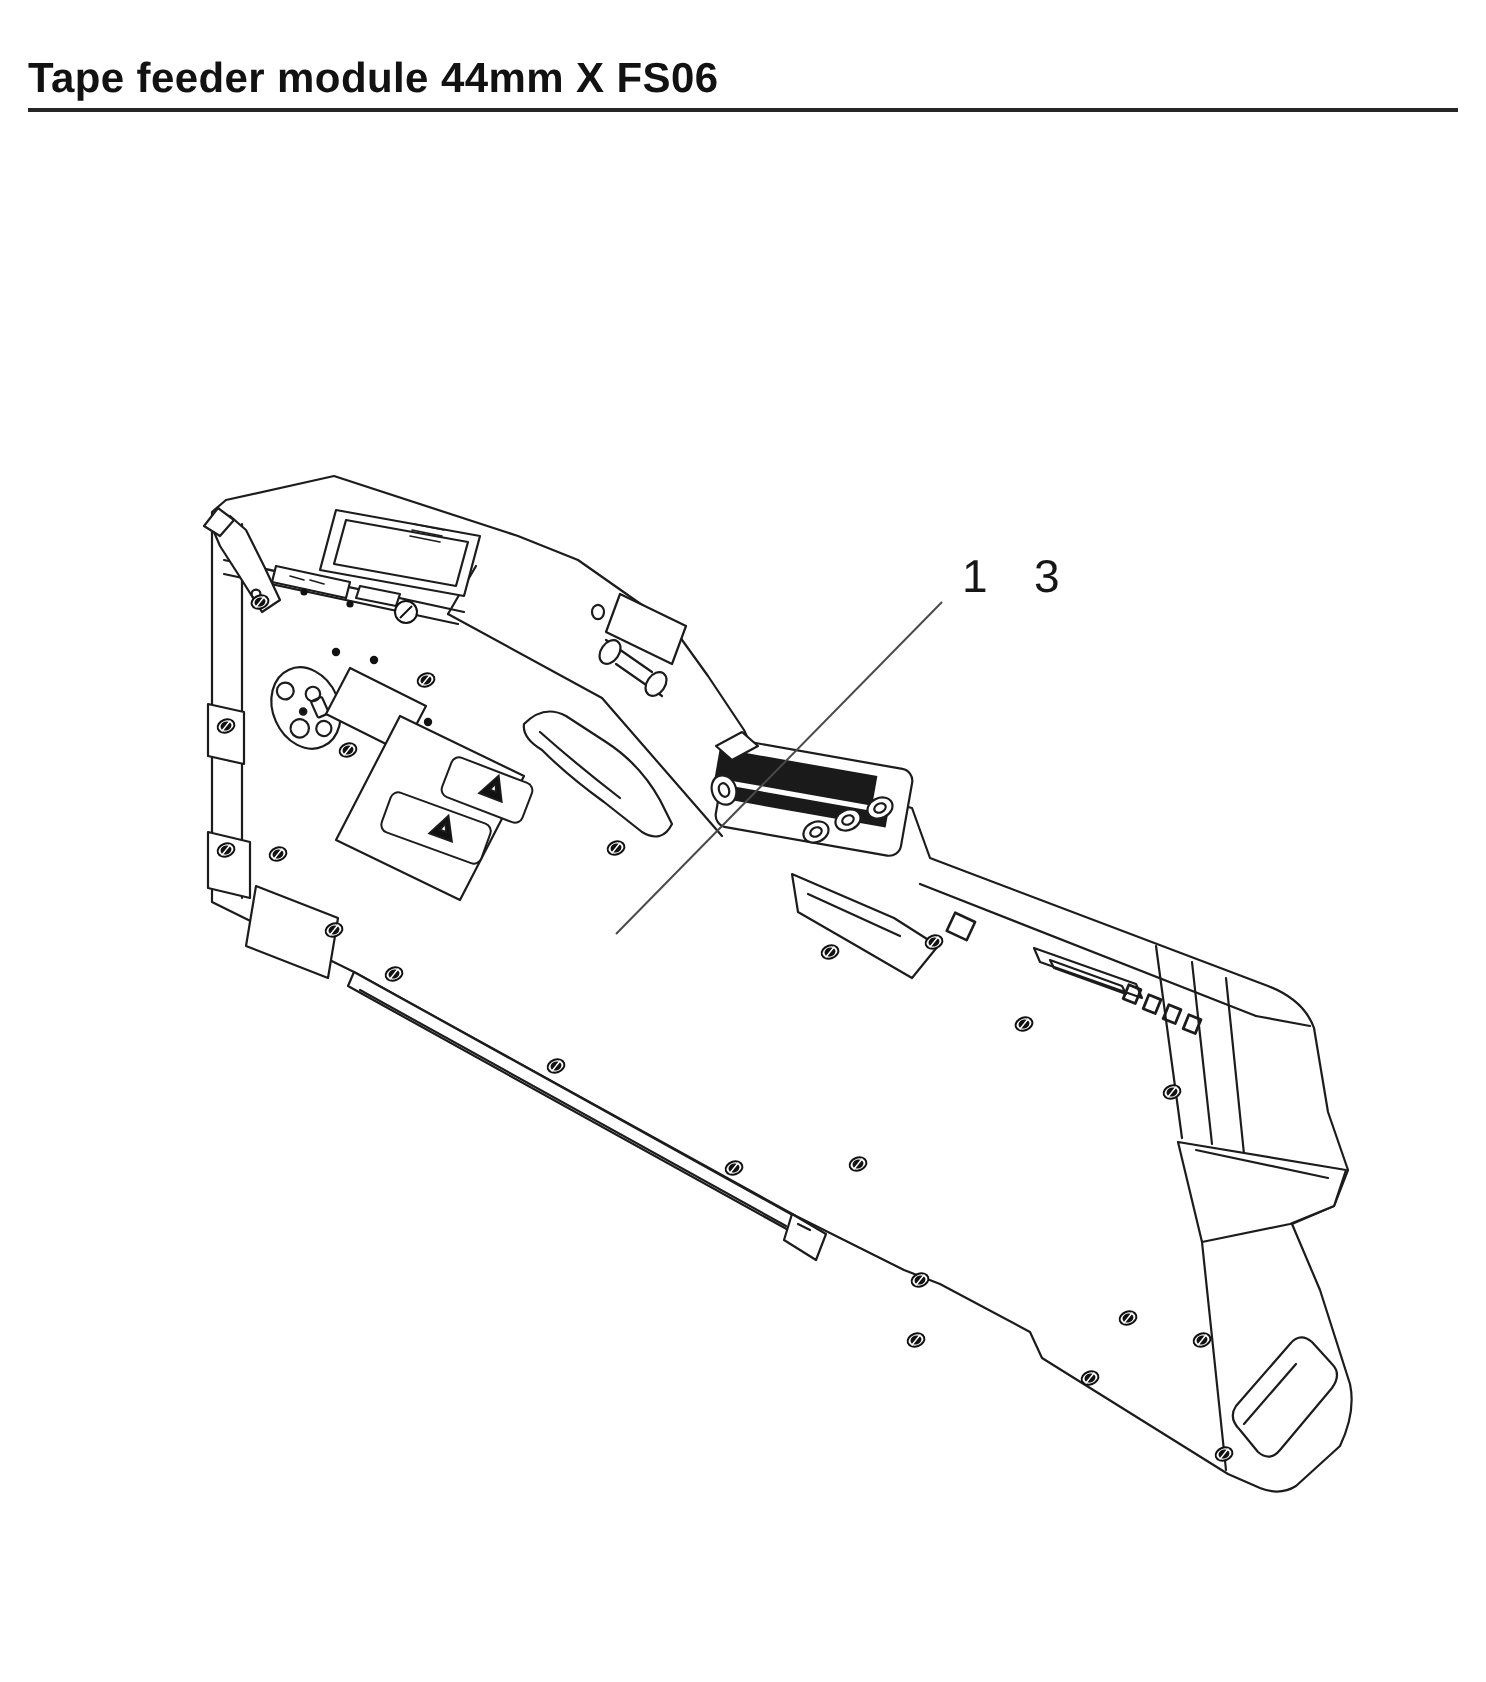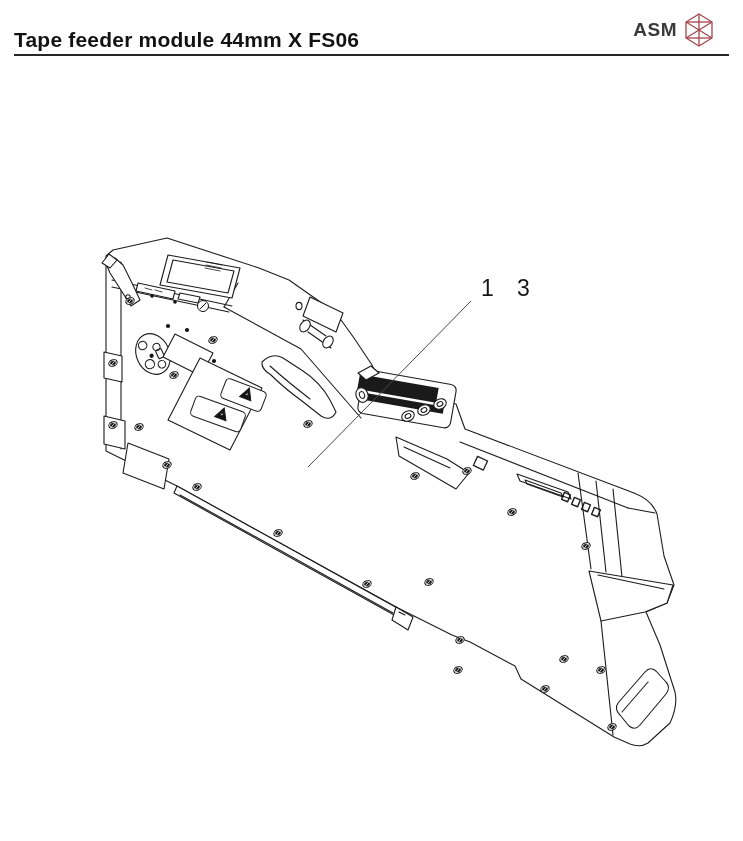--- a/index.html
+++ b/index.html
@@ -18,33 +18,20 @@
   .figure{position:absolute;left:0;top:0;width:743px;height:841px;}
   svg{display:block;}
   .callout-text{font-family:"Liberation Sans",sans-serif;font-size:23px;fill:#161616;}
 </style>
 </head>
 <body>
 
 <div class="header">
   <h1 class="page-title">Tape feeder module 44mm X FS06</h1>
   <div class="title-rule"></div>
-  <div class="logo">
-    <span class="logo-text">ASM</span>
-    <svg width="30" height="36" viewBox="0 0 30 36">
-      <g fill="none" stroke="#a3454c" stroke-width="1.3">
-        <polygon points="15,2 28,10 28,26 15,34 2,26 2,10"></polygon>
-        <line x1="15" y1="2" x2="15" y2="34"></line>
-        <line x1="28" y1="10" x2="2" y2="26"></line>
-        <line x1="2" y1="10" x2="28" y2="26"></line>
-        <line x1="2" y1="10" x2="28" y2="10"></line>
-        <line x1="2" y1="26" x2="28" y2="26"></line>
-      </g>
-    </svg>
-  </div>
 </div>
 
 <div class="figure">
 <svg width="743" height="841" viewBox="0 0 743 841">
   <defs>
     <g id="screw">
       <ellipse rx="4.3" ry="3.2" fill="#ffffff" stroke="#111111" stroke-width="1"></ellipse>
       <ellipse rx="2.3" ry="1.7" fill="#111111"></ellipse>
       <line x1="-3" y1="1.8" x2="3" y2="-1.8" stroke="#ffffff" stroke-width="0.7"></line>
     </g>

